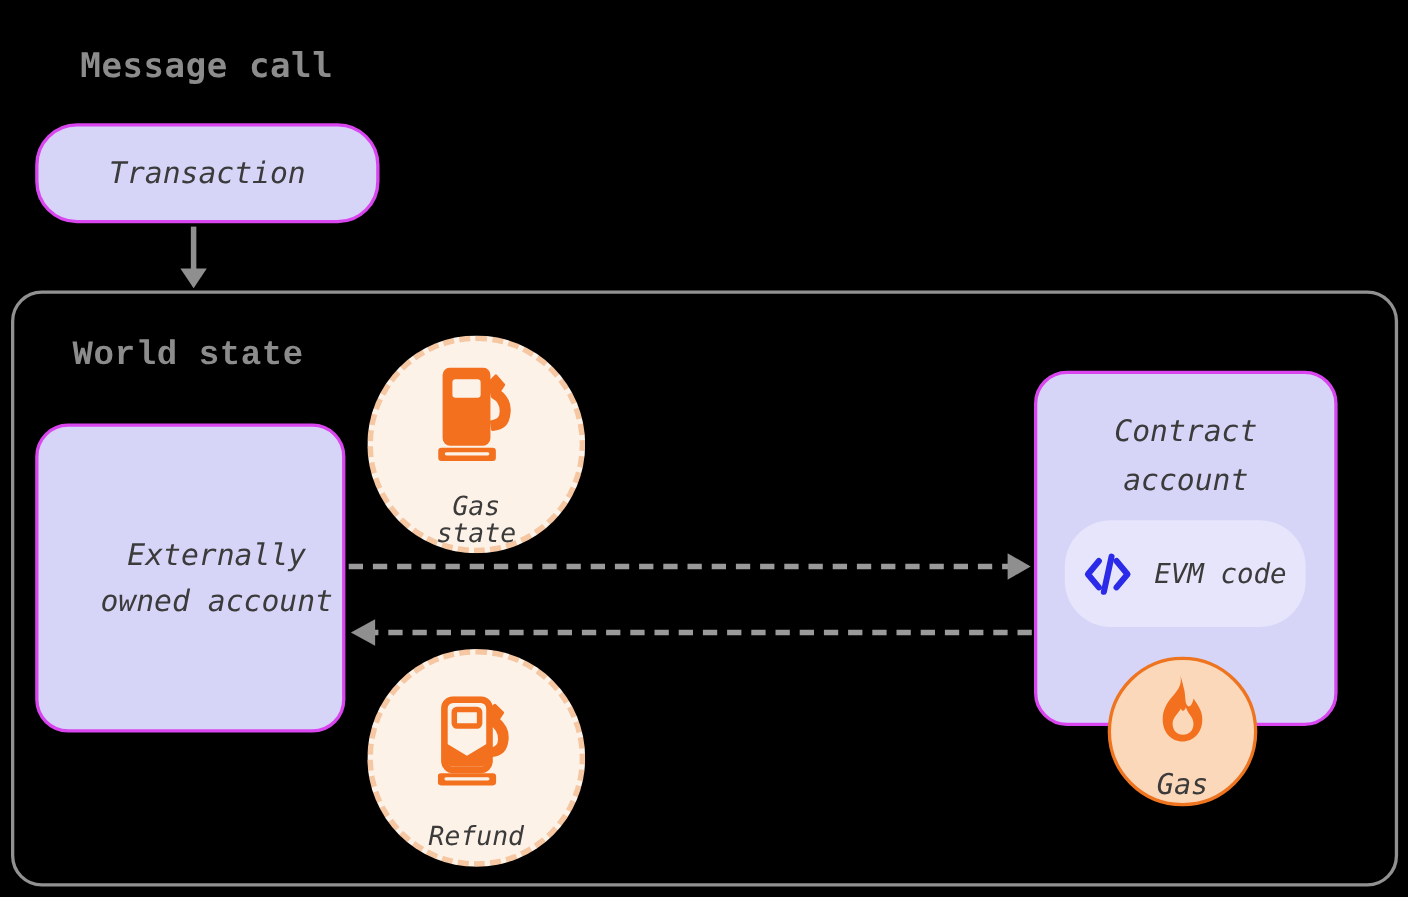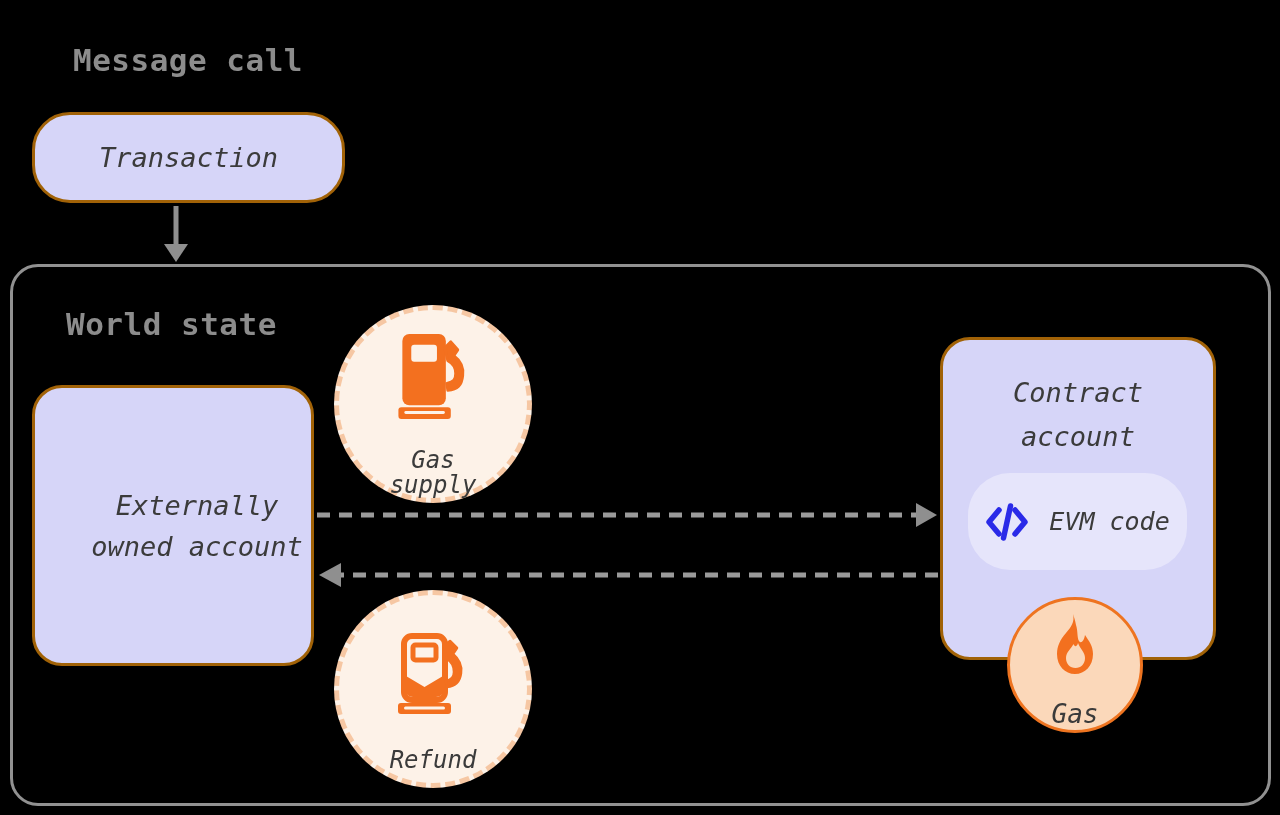--- a/index.html
+++ b/index.html
@@ -13,27 +13,27 @@
   }
   .heading {
     position: absolute;
     font-weight: bold;
     font-size: 31px;
     color: #8c8c8c;
     letter-spacing: 0.5px;
     white-space: nowrap;
   }
   .title-label   { left: 73px;  top: 42px;  }
-  .world-label   { left: 66px;  top: 306px; }
+  .world-label   { left: 66px;  top: 306px; font-family: Liberation Mono, monospace; }
   .message-label { left: 566px; top: 466px; }
 
   .node {
     position: absolute;
     background: #d6d5f8;
-    border: 3px solid #a16207;
+    border: 3px solid #d946ef;
     box-sizing: border-box;
     display: flex;
     flex-direction: column;
     align-items: center;
     justify-content: center;
     color: #3b3b3b;
     font-style: italic;
     font-size: 27px;
     text-align: center;
   }
@@ -154,21 +154,21 @@
   <div class="circle dashed-circle gas-supply-node">
     <svg class="icon-svg" width="70" height="86" viewBox="0 0 70 86">
       <rect x="4" y="0" width="44" height="72" rx="7" fill="#f3701f"></rect>
       <rect x="13" y="11" width="26" height="17" rx="3" fill="#fdf2e8"></rect>
       <path d="M47 14 L53 8 L60 16 L56 22 C64 28 66 34 65 42 C64 52 60 56 50 57 L49 50 C56 49 58 46 58 40 C58 34 56 30 50 27 Z" fill="#f3701f" stroke="#f3701f" stroke-width="3" stroke-linejoin="round"></path>
       <rect x="0" y="74" width="53" height="12" rx="3" fill="#f3701f"></rect>
       <rect x="6" y="78" width="41" height="3" rx="1.5" fill="#fdf2e8"></rect>
     </svg>
     <div class="circle-text">
       <div>Gas</div>
-      <div>supply</div>
+      <div>state</div>
     </div>
   </div>
 
 
   <div class="node contract-node">
     <span>Contract</span>
     <span>account</span>
   </div>
 
   <div class="evm-pill">

